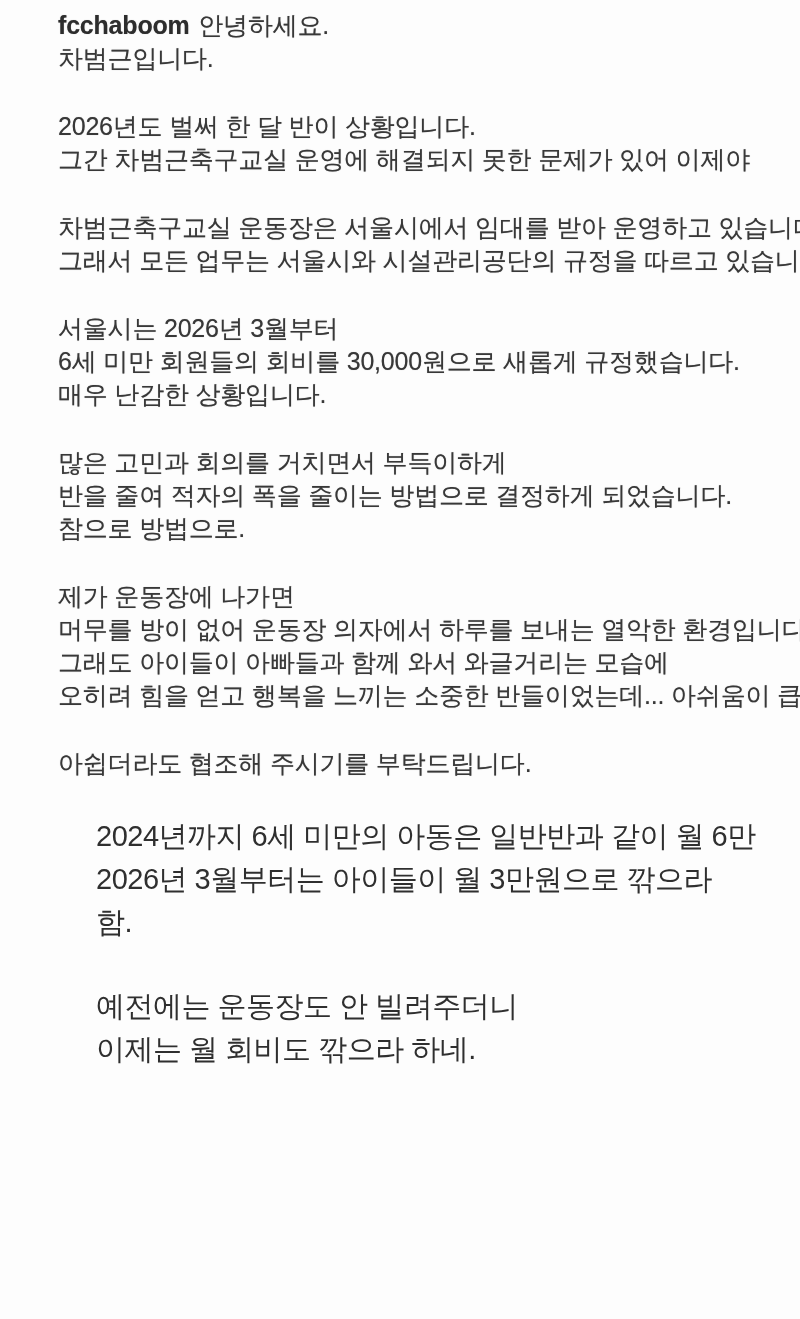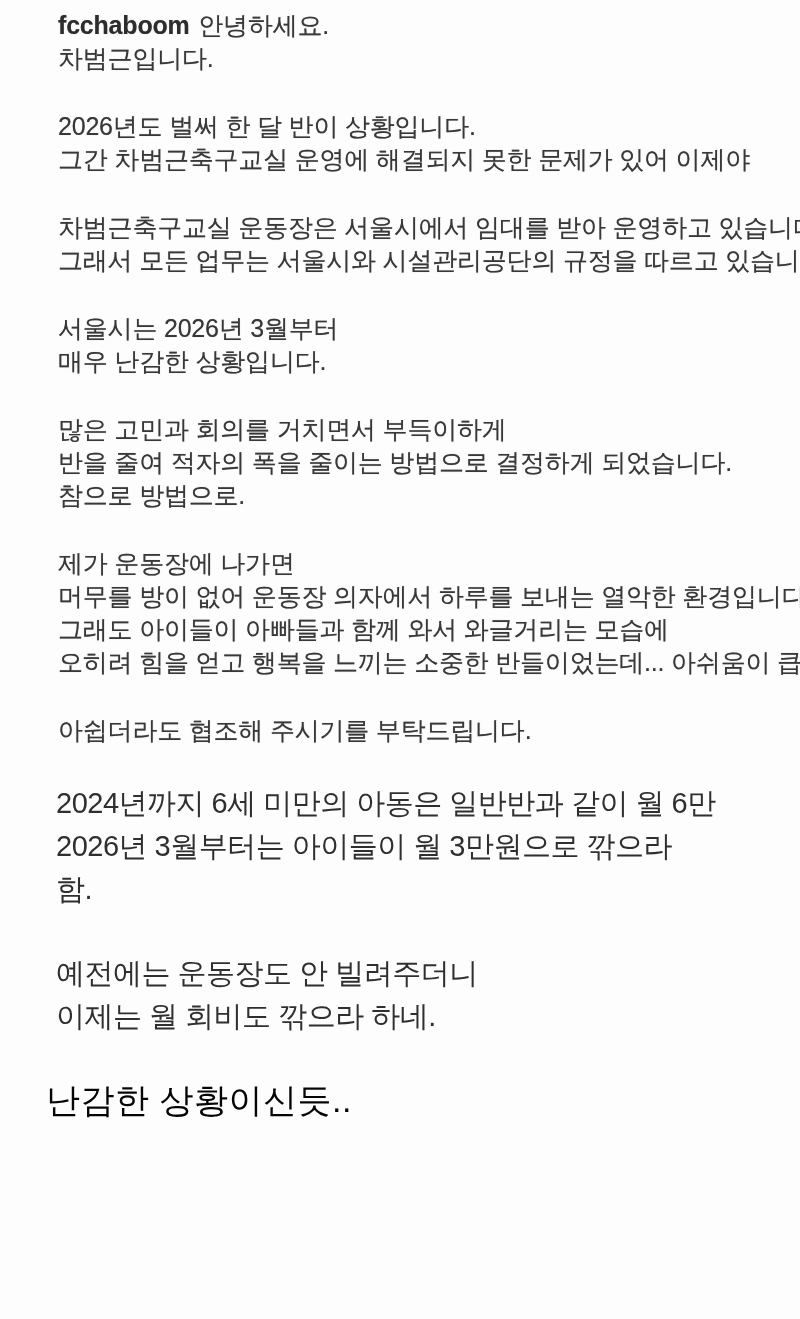--- a/index.html
+++ b/index.html
@@ -50,20 +50,21 @@
     line-height: 43px;
     color: #2f2f2f;
     letter-spacing: -0.5px;
   }
   .commentary p {
     margin: 0 0 41px 0;
   }
   .commentary .line {
     display: block;
     white-space: nowrap;
+    margin-left: 40px;
   }
   
   .footer-comment {
     margin-top: 15px;
     padding-left: 46px;
     font-size: 34px;
     line-height: 42px;
     color: #050505;
     letter-spacing: 0.5px;
   }
@@ -85,20 +86,21 @@
       <span class="line">그간 차범근축구교실 운영에 해결되지 못한 문제가 있어 이제야</span>
     </p>
 
     <p>
       <span class="line">차범근축구교실 운동장은 서울시에서 임대를 받아 운영하고 있습니다.</span>
       <span class="line">그래서 모든 업무는 서울시와 시설관리공단의 규정을 따르고 있습니다.</span>
     </p>
 
     <p>
       <span class="line">서울시는 2026년 3월부터</span>
+      <span class="line">6세 미만 회원들의 회비를 30,000원으로 새롭게 규정했습니다.</span>
       <span class="line">매우 난감한 상황입니다.</span>
     </p>
 
     <p>
       <span class="line">많은 고민과 회의를 거치면서 부득이하게</span>
       <span class="line">반을 줄여 적자의 폭을 줄이는 방법으로 결정하게 되었습니다.</span>
       <span class="line">참으로 방법으로.</span>
     </p>
 
     <p>
@@ -122,15 +124,14 @@
       <span class="line">함.</span>
     </p>
 
     <p>
       <span class="line">예전에는 운동장도 안 빌려주더니</span>
       <span class="line">이제는 월 회비도 깎으라 하네.</span>
     </p>
 
   </div>
 
-  <div class="footer-comment">난감한 상황이신듯..</div>
 
 </div>
 
 </body></html>

